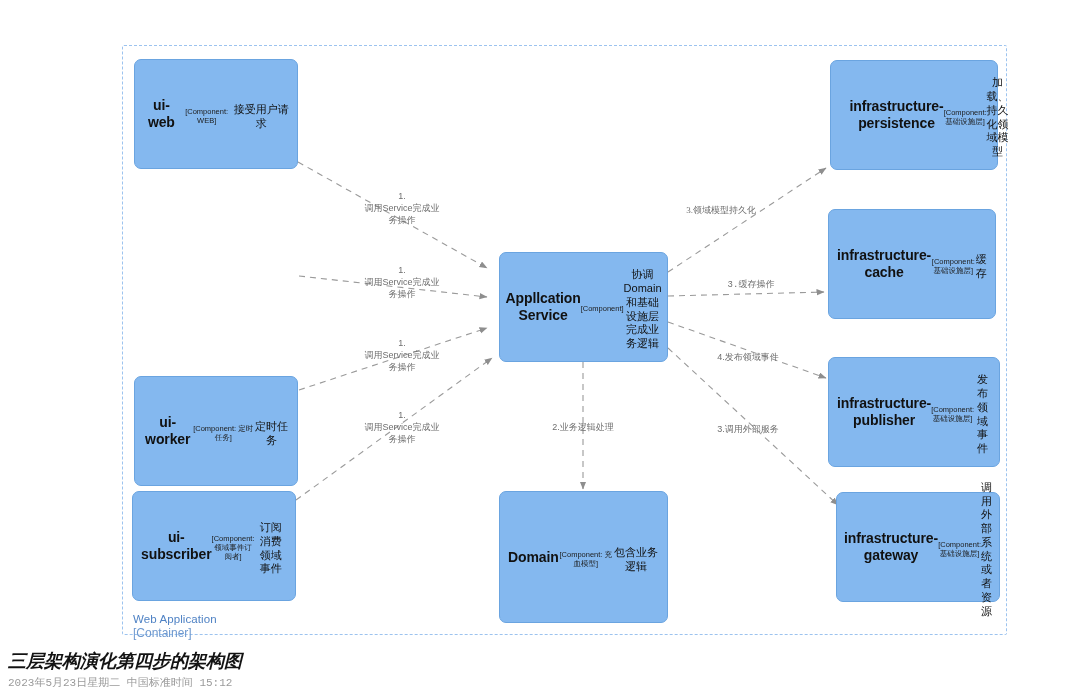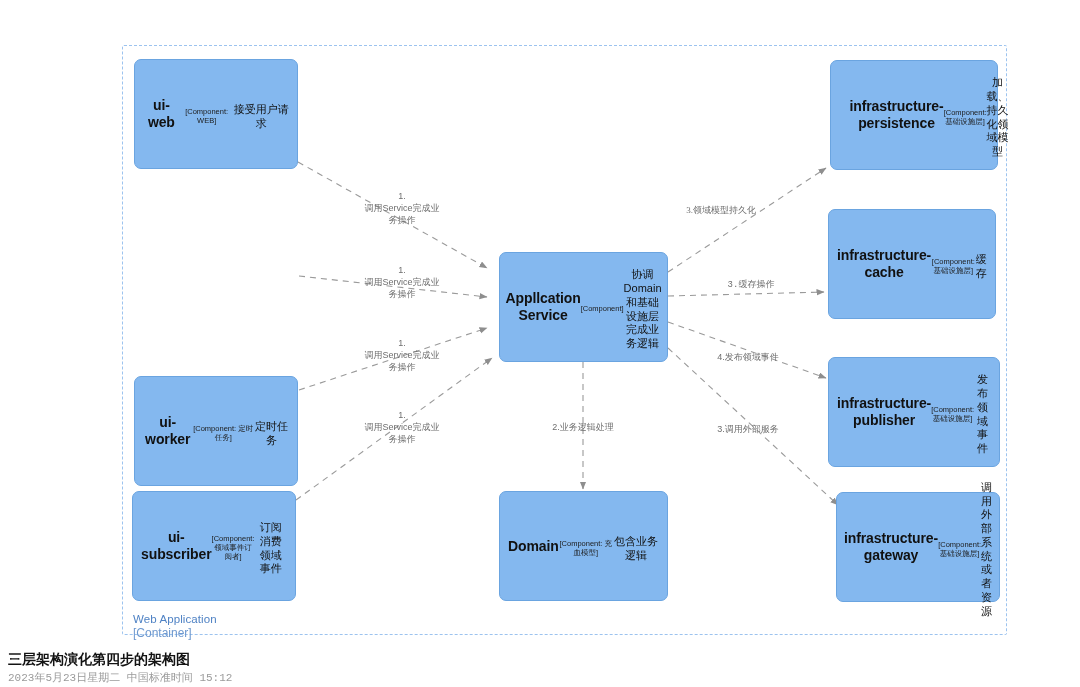--- a/index.html
+++ b/index.html
@@ -61,21 +61,21 @@
     width:110px;
     white-space:pre-line;
   }
   .edge-label.wide{width:120px;}
 
   
   .caption{
     position:absolute;left:8px;top:650px;
   }
   .caption .cap-title{
-    font-size:14px;font-weight:bold;color:#131313;line-height:1.3;
+    font-size:18px;font-weight:bold;color:#131313;line-height:1.3;font-style:italic;
   }
   .caption .cap-sub{
     font-size:11px;color:#9a9a9a;margin-top:3px;line-height:1.3;font-family:Liberation Mono, monospace;
   }
 </style>
 </head>
 <body>
 
 <div id="diagram">
 
@@ -121,21 +121,21 @@
     <div class="n-type">[Component: 领域事件订阅者]</div>
     <div class="n-desc">订阅消费领域事件</div>
   </div>
 
   <div class="node" style="left:499px;top:252px;width:169px;height:110px;">
     <div class="n-title">Appllcation Service</div>
     <div class="n-type">[Component]</div>
     <div class="n-desc">协调Domain和基础设施层完成业务逻辑</div>
   </div>
 
-  <div class="node" style="left:499px;top:491px;width:169px;height:110px;">
+  <div class="node" style="left:499px;top:491px;width:169px;height:132px;">
     <div class="n-title">Domain</div>
     <div class="n-type">[Component: 充血模型]</div>
     <div class="n-desc">包含业务逻辑</div>
   </div>
 
   <div class="node" style="left:830px;top:60px;width:168px;height:110px;padding-left:38px;">
     <div class="n-title">infrastructure-persistence</div>
     <div class="n-type">[Component: 基础设施层]</div>
     <div class="n-desc">加载、持久化领域模型</div>
   </div>

